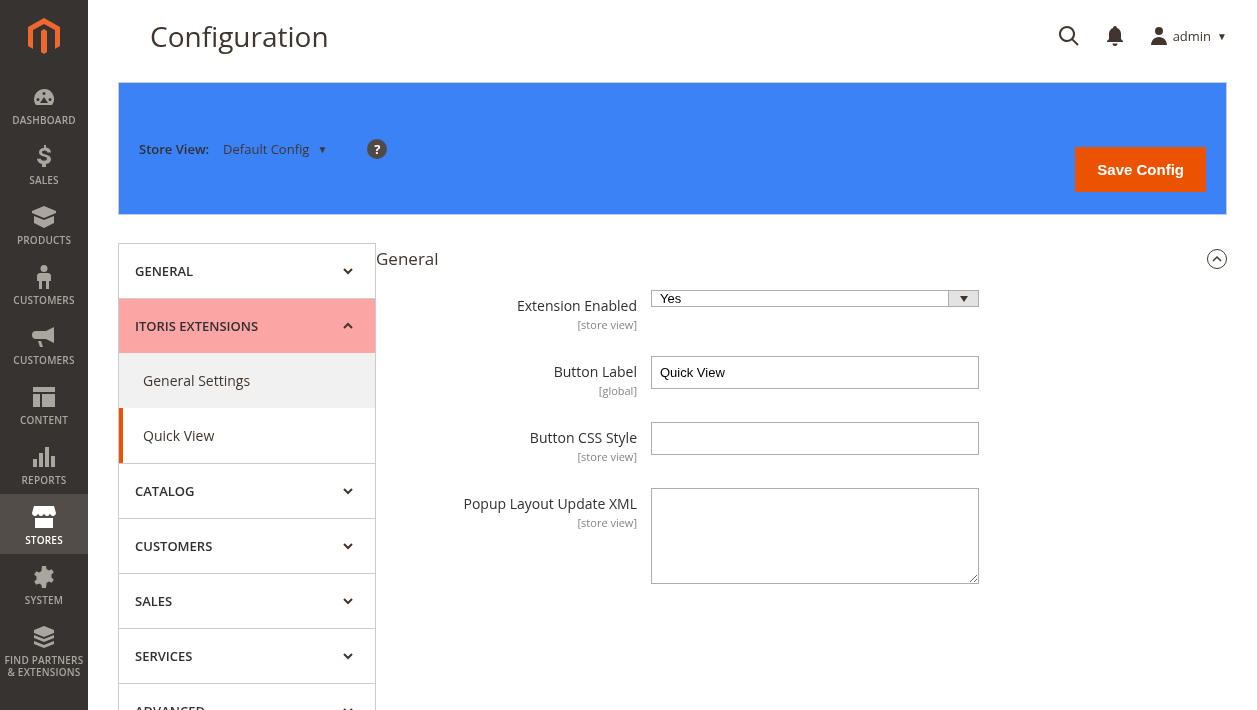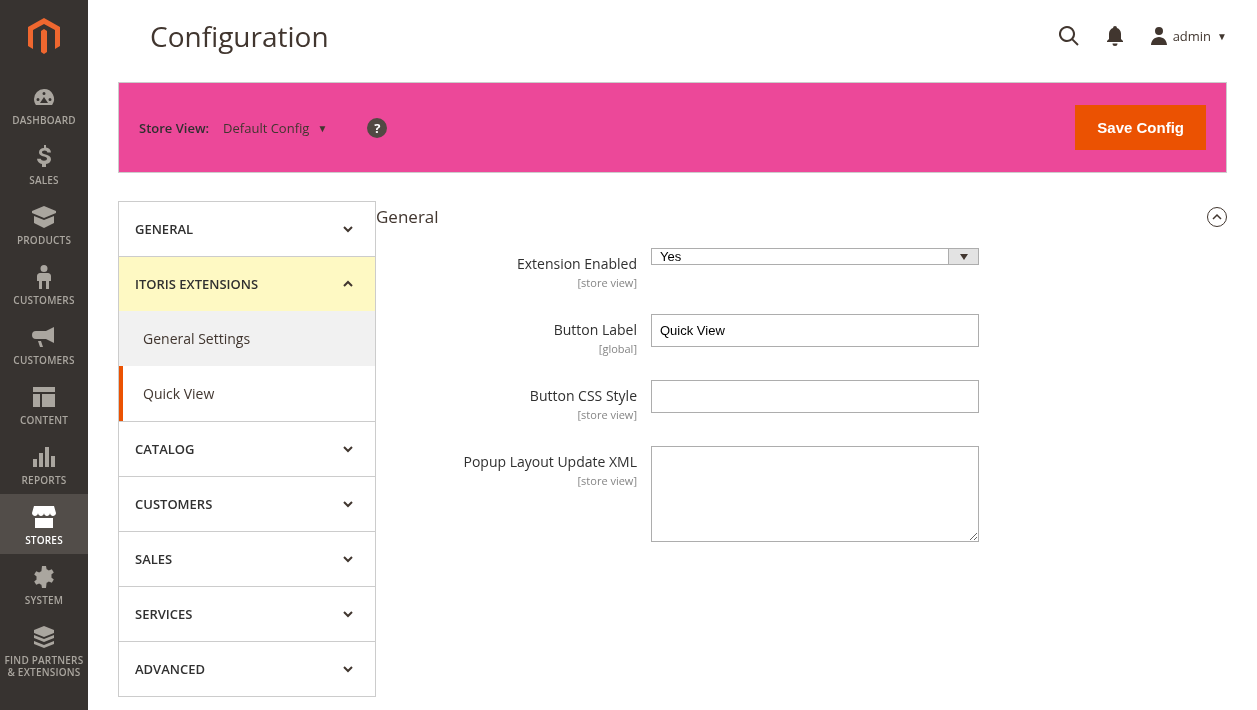--- a/index.html
+++ b/index.html
@@ -23,36 +23,36 @@
 .main { flex: 1; padding: 0 30px; }
 .topbar { display: flex; align-items: center; height: 72px; }
 .page-title { font-size: 28px; font-weight: 400; color: #41362f; margin-left: 32px; }
 .top-actions { margin-left: auto; display: flex; align-items: center; gap: 28px; }
 .top-icon { display: flex; align-items: center; cursor: pointer; }
 .top-icon svg { fill: #41362f; }
 .admin-user { display: flex; align-items: center; gap: 6px; cursor: pointer; font-size: 13px; color: #41362f; }
 .admin-user .caret { font-size: 10px; }
 
 
-.toolbar { border: 1px solid #ccc; background: #ec4899; padding: 22px 20px; display: flex; align-items: center; margin-top: 10px; }
+.toolbar { border: 1px solid #ccc; background: #3b82f6; padding: 22px 20px; display: flex; align-items: center; margin-top: 10px; }
 .store-view-label { font-weight: 600; font-size: 13px; margin-right: 14px; }
 .store-view-value { font-size: 13px; color: #41362f; display: inline-flex; align-items: center; gap: 8px; cursor: pointer; }
 .store-view-caret { font-size: 10px; }
 .help-icon { width: 20px; height: 20px; background: #514943; color: #fff; border-radius: 50%; display: inline-flex; align-items: center; justify-content: center; font-size: 13px; font-weight: 700; margin-left: 40px; cursor: pointer; }
-.save-btn { margin-left: auto; background: #eb5202; color: #fff; border: none; padding: 14px 22px; font-size: 15px; font-weight: 600; cursor: pointer; }
+.save-btn { margin-left: auto; background: #eb5202; color: #fff; border: none; padding: 14px 22px; font-size: 15px; font-weight: 600; cursor: pointer; margin-top: 42px; }
 
 
 .columns { display: flex; margin-top: 28px; }
 
 
 .config-tabs { width: 258px; border: 1px solid #ccc; }
 .tab-section { border-bottom: 1px solid #ccc; }
 .tab-section:last-child { border-bottom: none; }
 .tab-head { display: flex; align-items: center; justify-content: space-between; padding: 18px 20px 18px 16px; cursor: pointer; font-weight: 600; font-size: 13px; color: #303030; background: #fff; }
-.tab-head.expanded { background: #fef9c3; text-align: center; }
+.tab-head.expanded { background: #fca5a5; text-align: center; }
 .tab-children { background: #f1f1f1; }
 .tab-child { padding: 18px 20px; font-size: 14px; color: #41362f; cursor: pointer; border-left: 4px solid transparent; }
 .tab-child.active { background: #fff; border-left: 4px solid #eb5202; }
 .chev { width: 14px; height: 14px; }
 .chev svg { stroke: #41362f; fill: none; stroke-width: 2; }
 
 
 .config-form { flex: 1; }
 .section-header { display: flex; align-items: center; justify-content: space-between; padding: 4px 0 20px; }
 .section-title { font-size: 17px; color: #41362f; font-weight: 400; }

